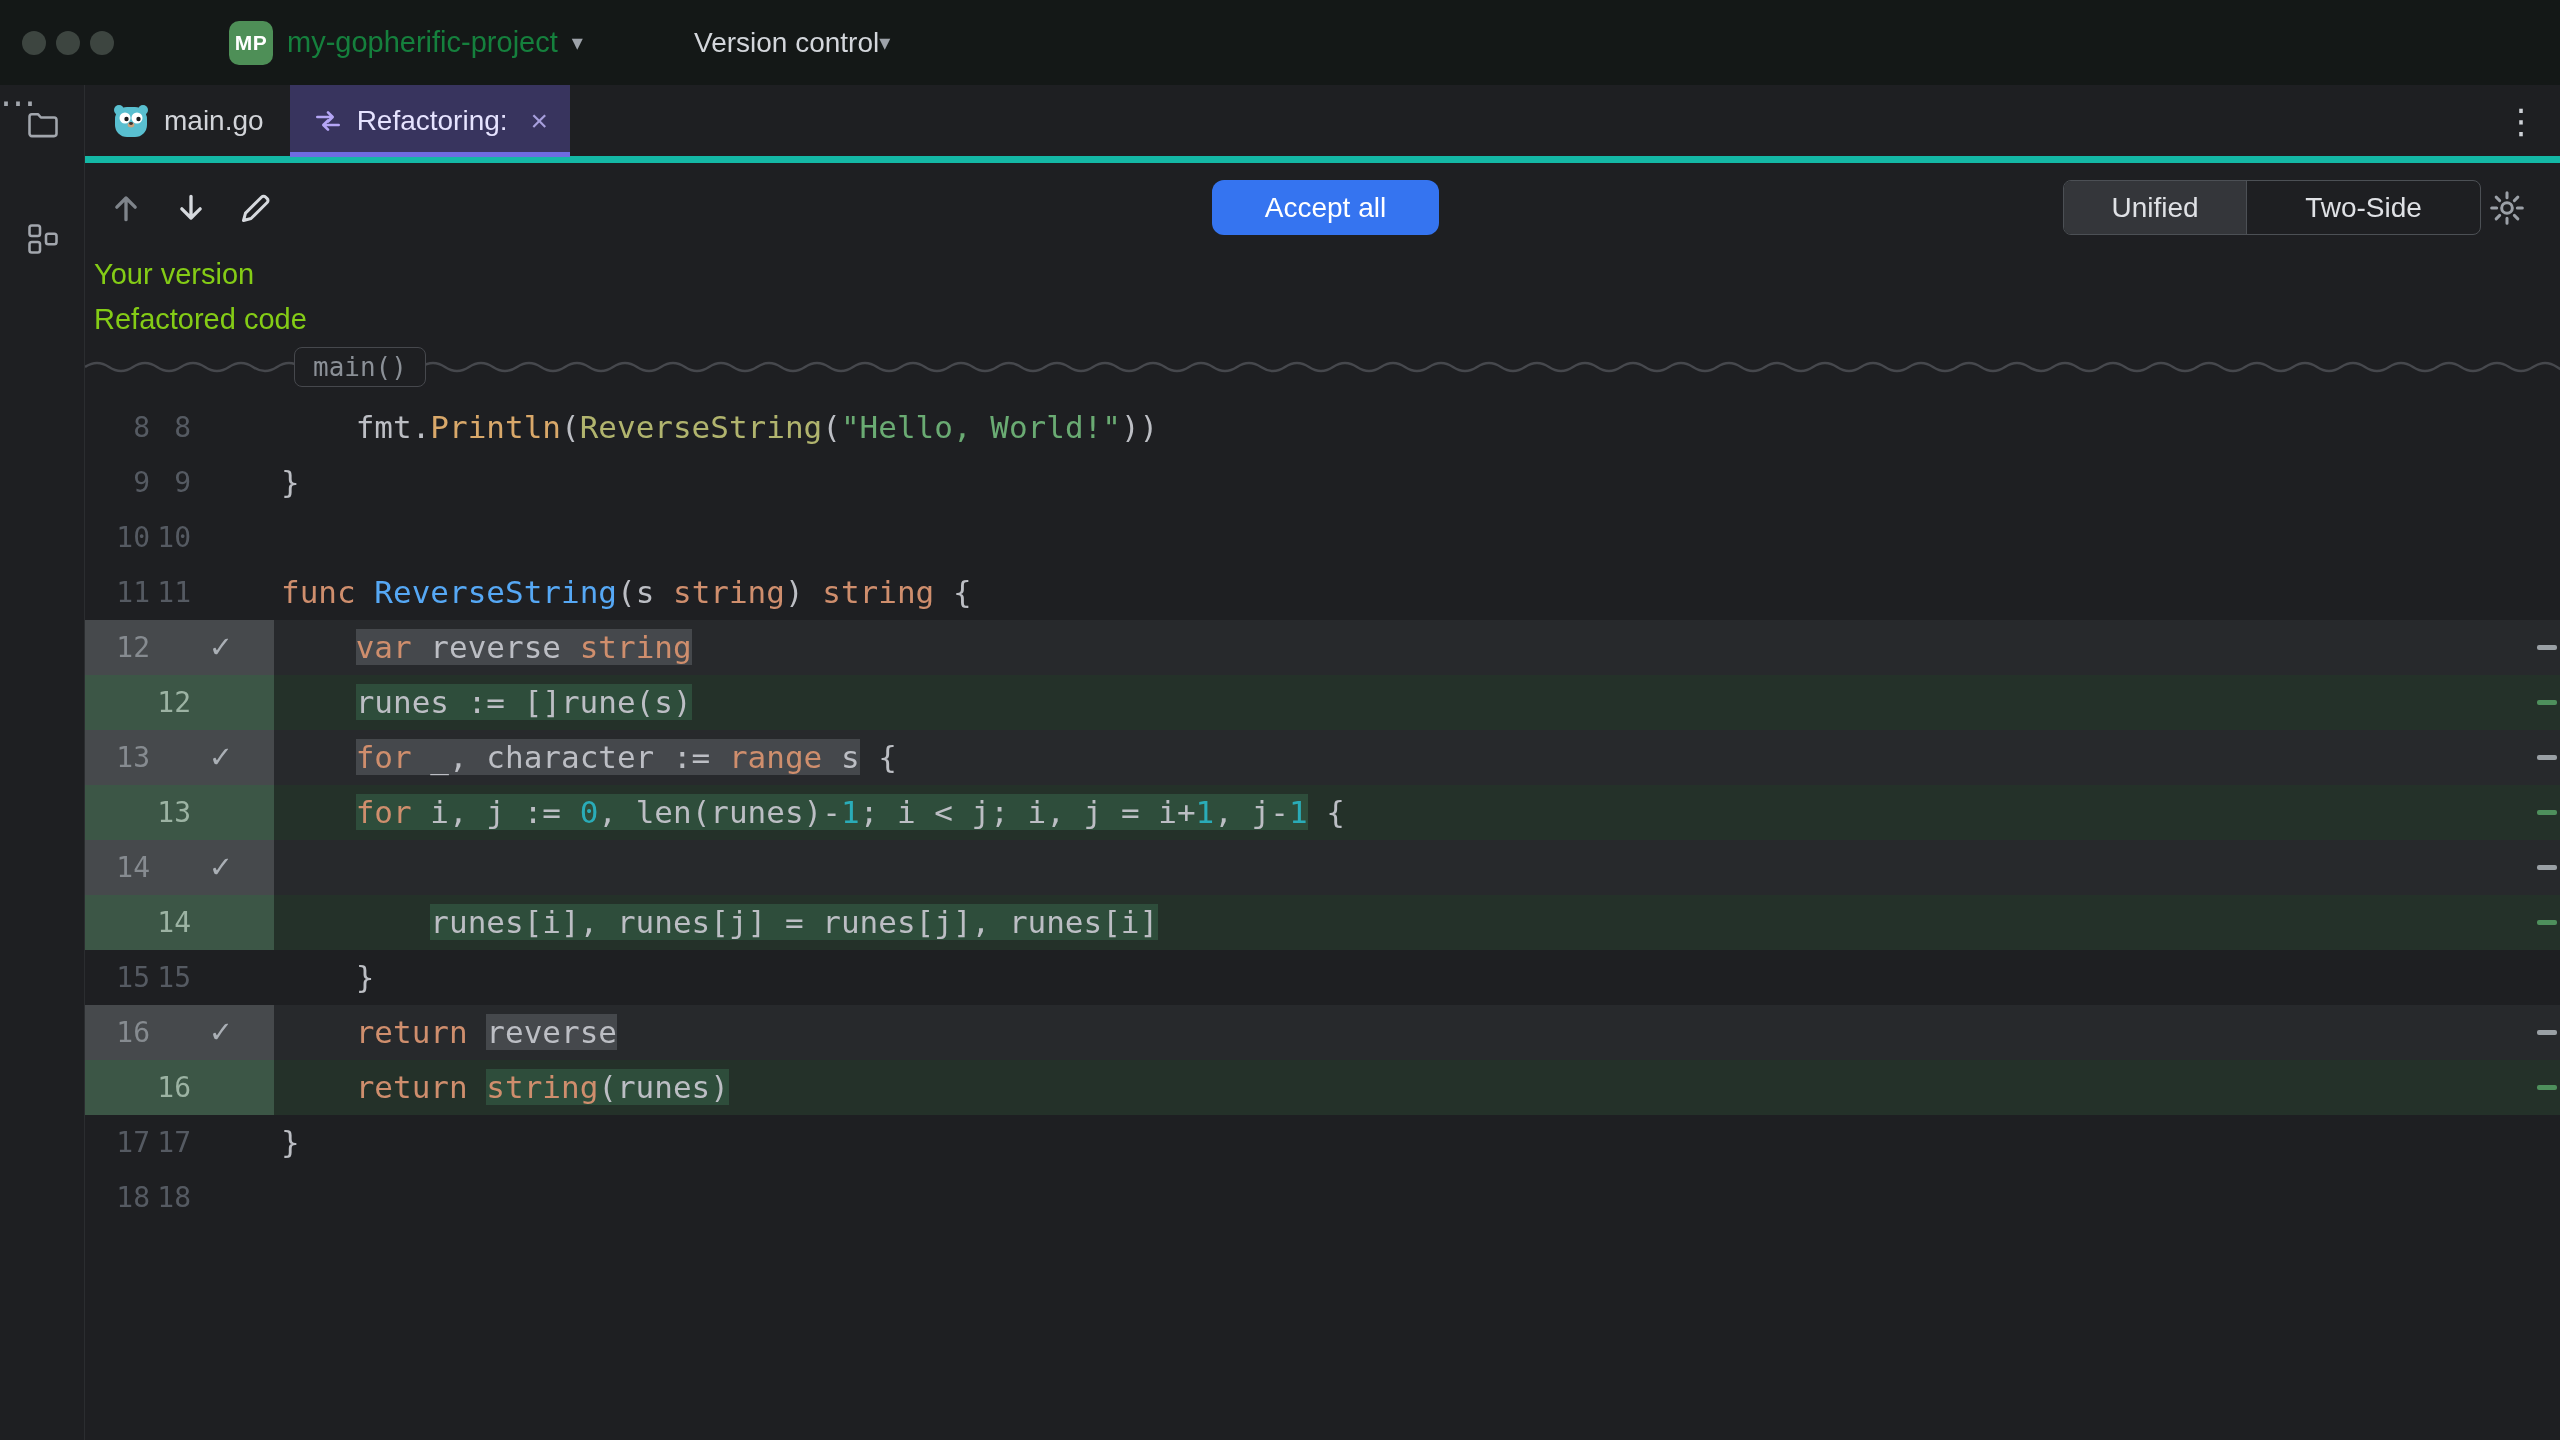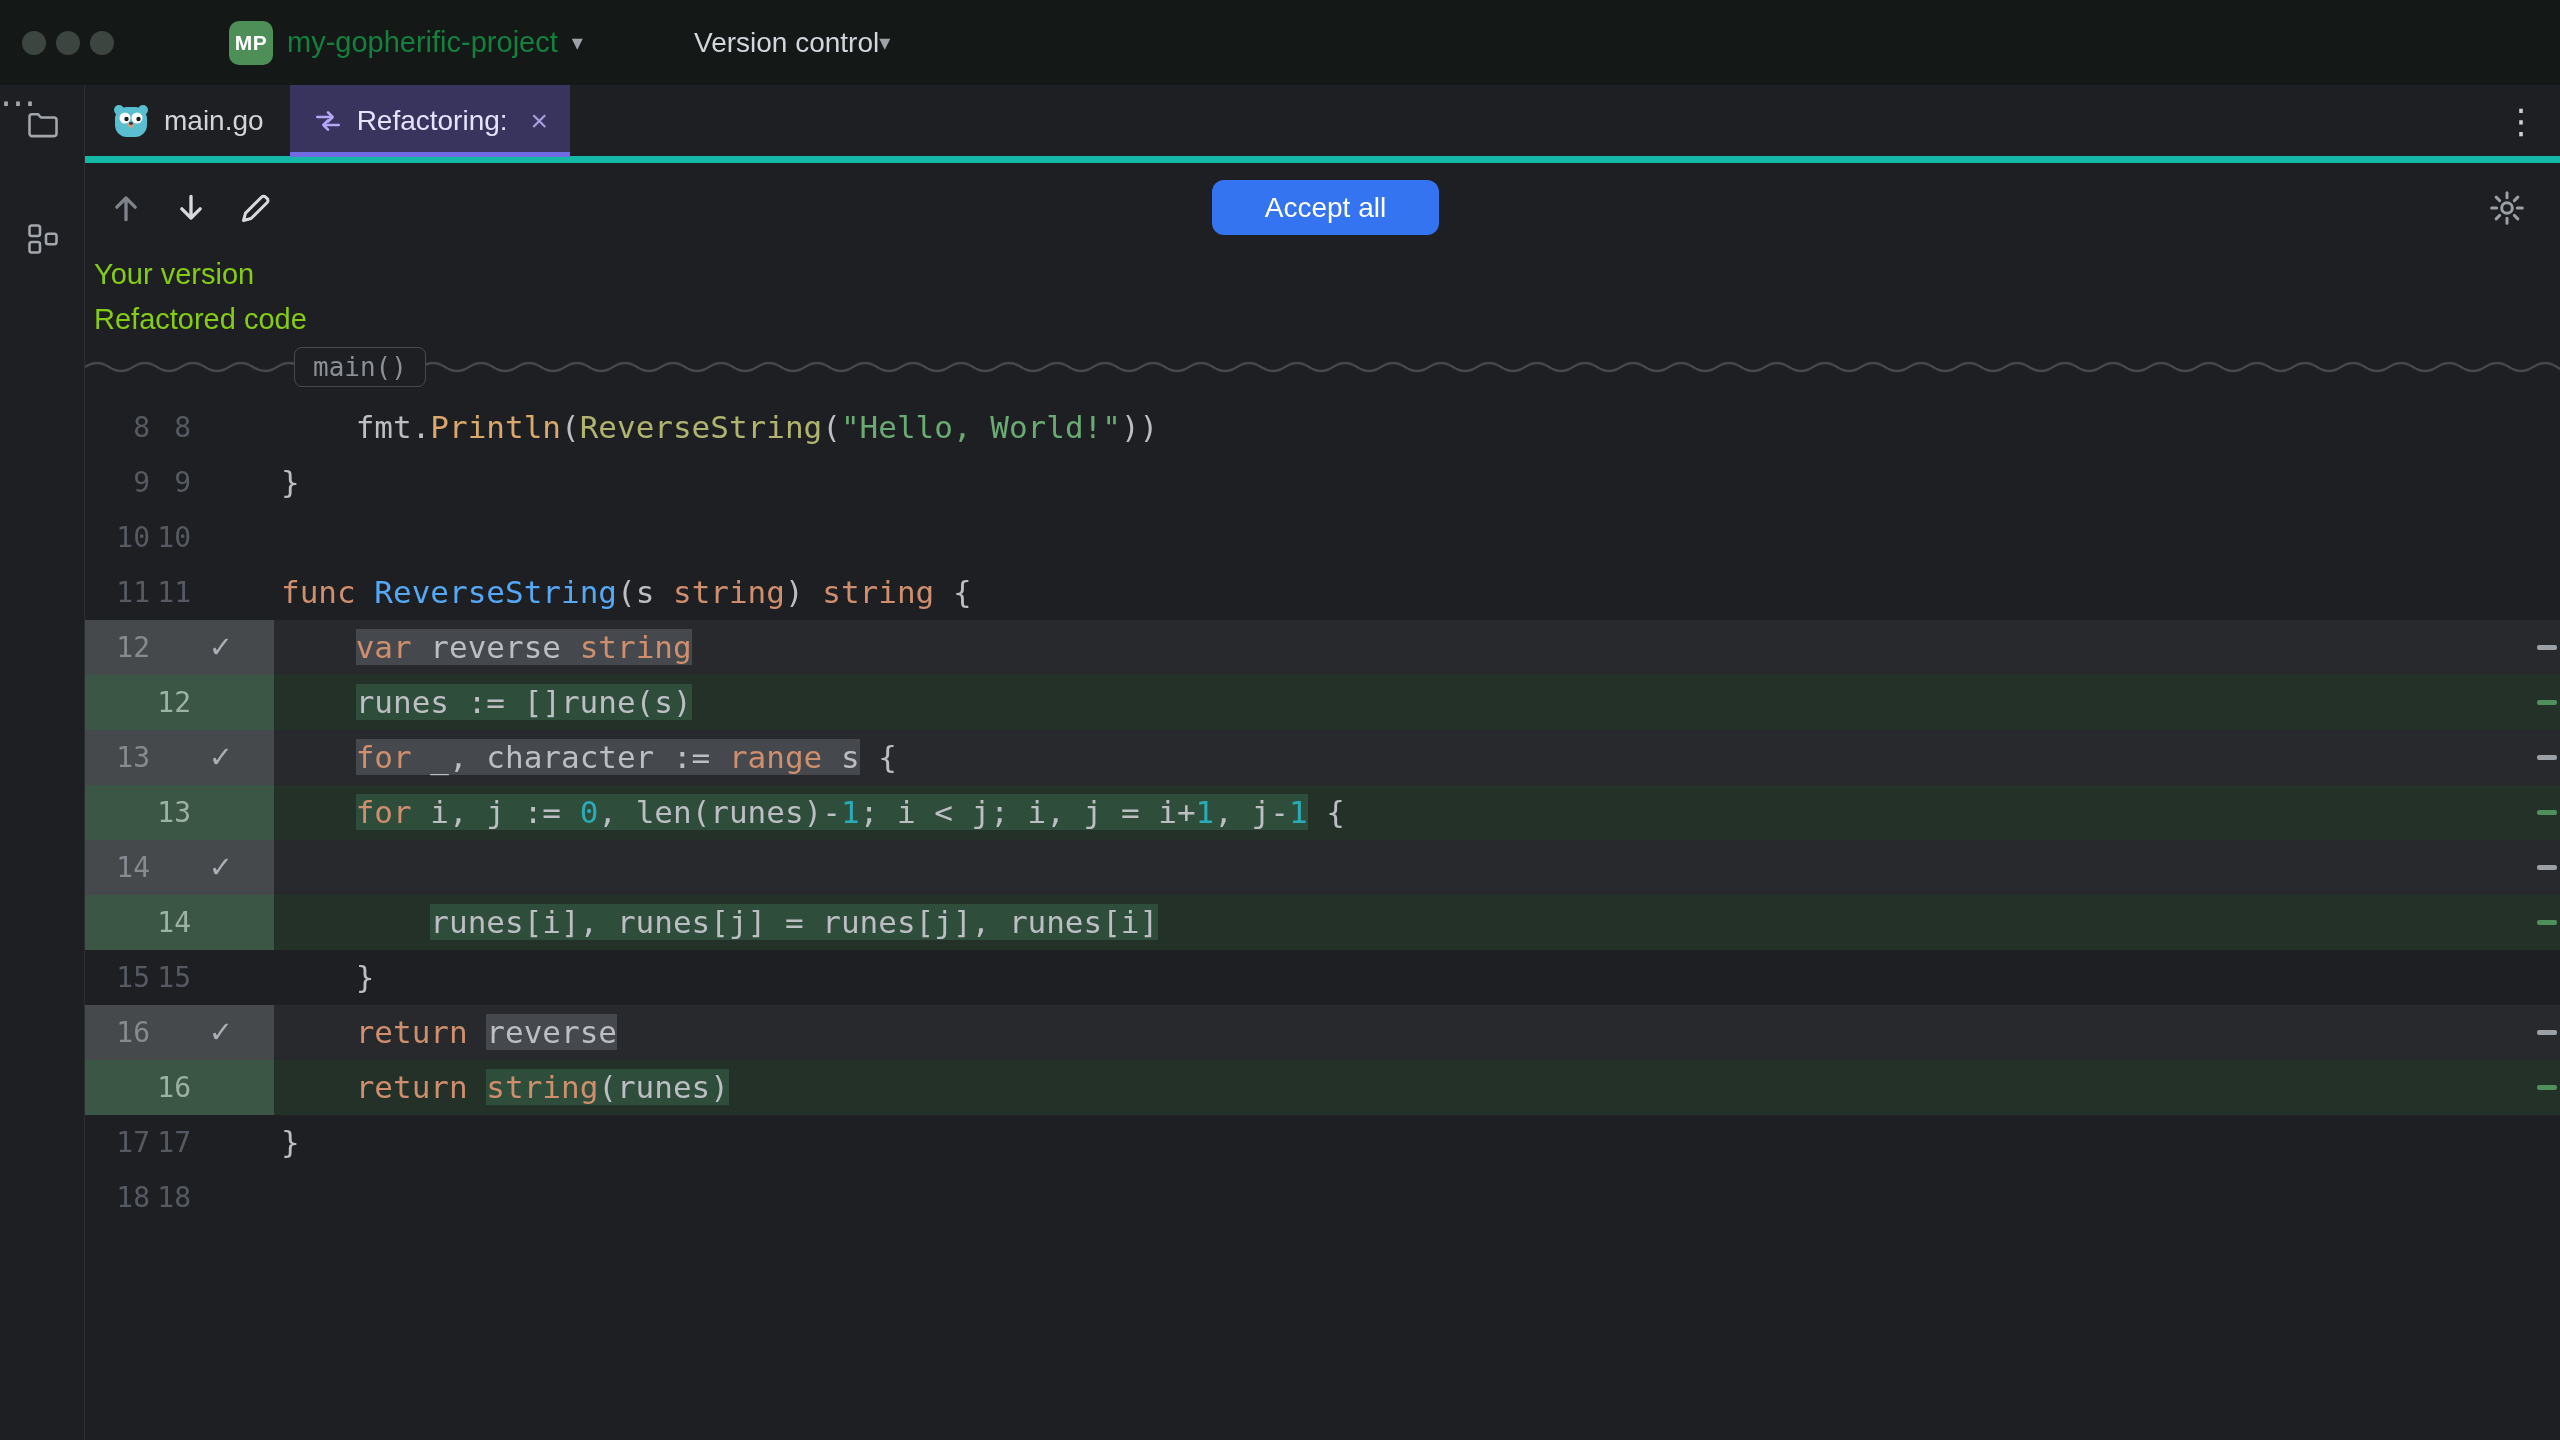--- a/index.html
+++ b/index.html
@@ -176,20 +176,24 @@
           <svg viewBox="0 0 24 24" fill="none" stroke="currentColor" stroke-width="2" stroke-linecap="round" stroke-linejoin="round">
               <path d="M12 5v13M6.5 12.5 12 18l5.5-5.5"></path>
             </svg>
         </span>
         <span class="icon-btn btn-edit">
           <svg viewBox="0 0 24 24" fill="none" stroke="currentColor" stroke-width="1.8" stroke-linejoin="round">
               <path d="M4.5 19.5l1.2-4.4L15.4 5.4a1.6 1.6 0 0 1 2.3 0l1 1a1.6 1.6 0 0 1 0 2.3L9 18.3z"></path>
             </svg>
         </span>
         <button class="accept">Accept all</button>
+        <div class="seg">
+          <div class="opt unified">Unified</div>
+          <div class="opt twoside">Two-Side</div>
+        </div>
         <span class="gear">
           <svg viewBox="0 0 24 24" fill="none" stroke="currentColor" stroke-width="1.8" stroke-linecap="round">
             <circle cx="12" cy="12" r="3.2"></circle>
             <path d="M12 2.8v3M12 18.2v3M2.8 12h3M18.2 12h3M5.5 5.5l2.1 2.1M16.4 16.4l2.1 2.1M18.5 5.5l-2.1 2.1M7.6 16.4l-2.1 2.1"></path>
           </svg>
         </span>
       </div>
 
       <div class="vlabel l1">Your version</div>
       <div class="vlabel l2">Refactored code</div>

